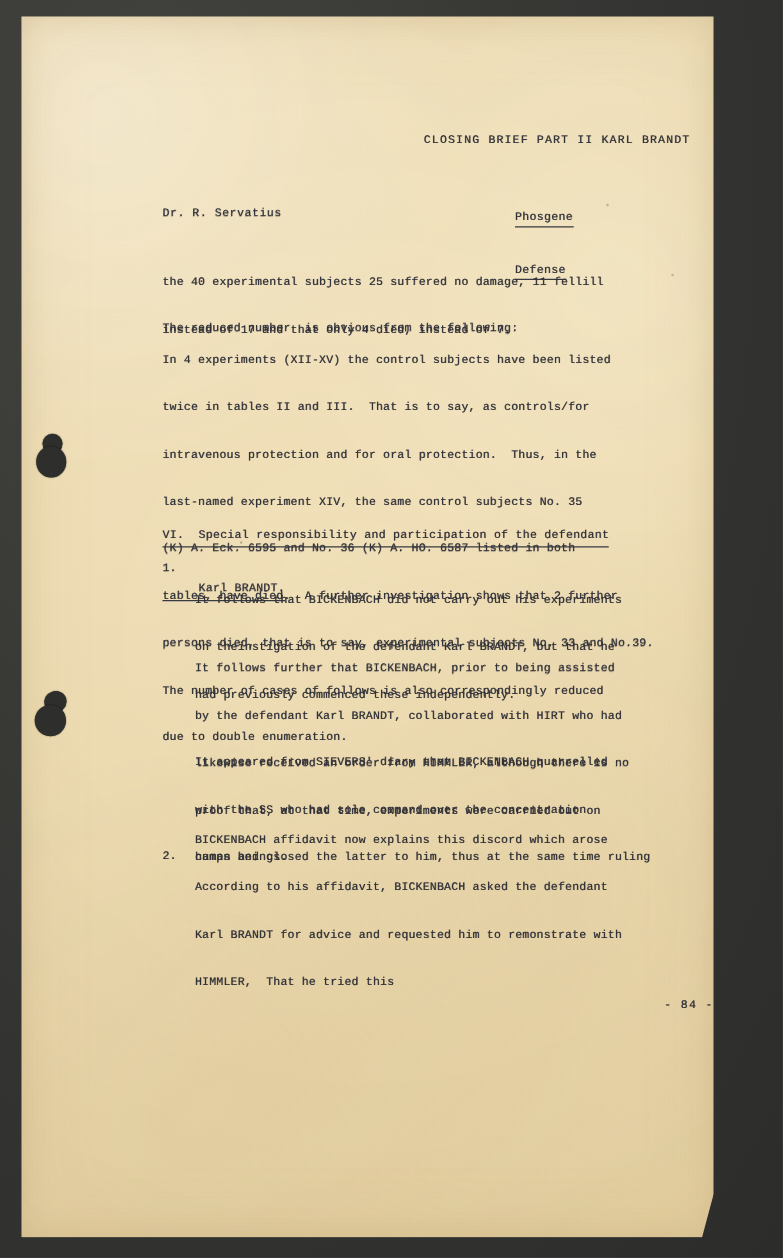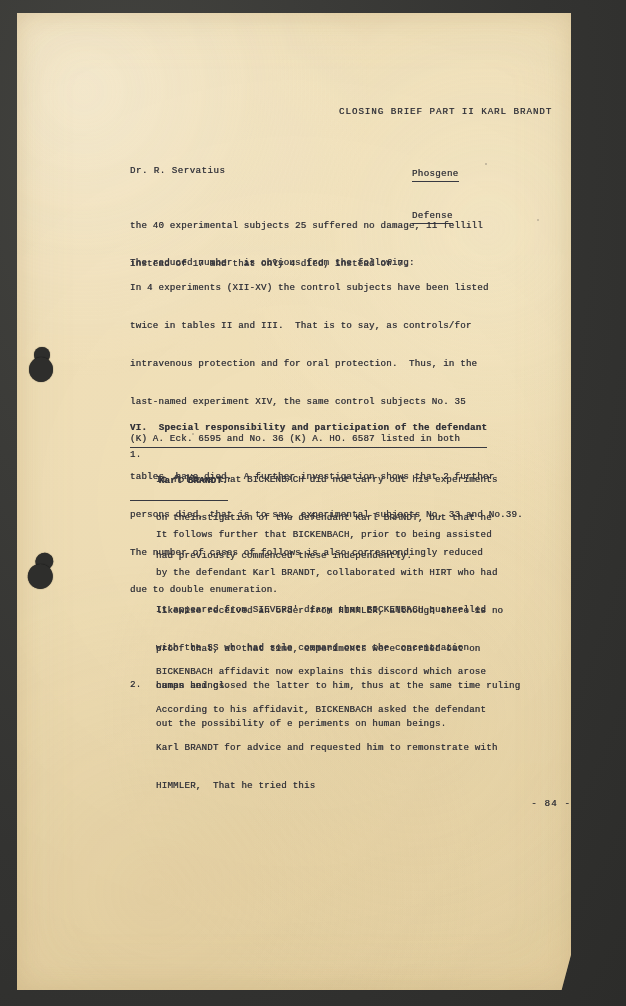--- a/index.html
+++ b/index.html
@@ -128,25 +128,24 @@
 
   #para-1 { top: 182px; }
   #para-2 { top: 219px; }
   #para-3 { top: 244px; }
 
   
   .section-heading { position: absolute; left: 113px; top: 384px; }
   .section-heading .hl {
     display: block;
     border-bottom: 1px solid #2b2d38;
-    padding-bottom: 12px;
+    padding-bottom: 2px;
     margin-bottom: 2.2px;
     width: max-content;
     letter-spacing: 0.25px;
-    font-weight: bold;
   }
 
   
   .num-item { position: absolute; display: flex; }
   .num-item .marker { width: 26px; flex: none; }
   .num-item .itext .bl { display: block; white-space: pre; }
 
   #item-1      { left: 113px; top: 436px; }
   #item-1-sub1 { left: 139px; top: 491px; }
   #item-1-sub2 { left: 139px; top: 566px; }
@@ -256,21 +255,20 @@
           <span class="bl">human beings.</span>
         </span>
       </div>
 
       
       <div class="num-item" id="item-1-sub2">
         <span class="itext">
           <span class="bl">It appeared from SIEVERS' diary that BICKENBACH quarrelled</span>
           <span class="bl">with the SS who had sole command over the concentration</span>
           <span class="bl">camps and closed the latter to him, thus at the same time ruling</span>
-          <span class="bl">out the possibility of e periments on human beings.</span>
         </span>
       </div>
 
       
       <div class="num-item" id="item-1-sub3">
         <span class="itext">
           <span class="bl">BICKENBACH affidavit now explains this discord which arose</span>
         </span>
       </div>
 

